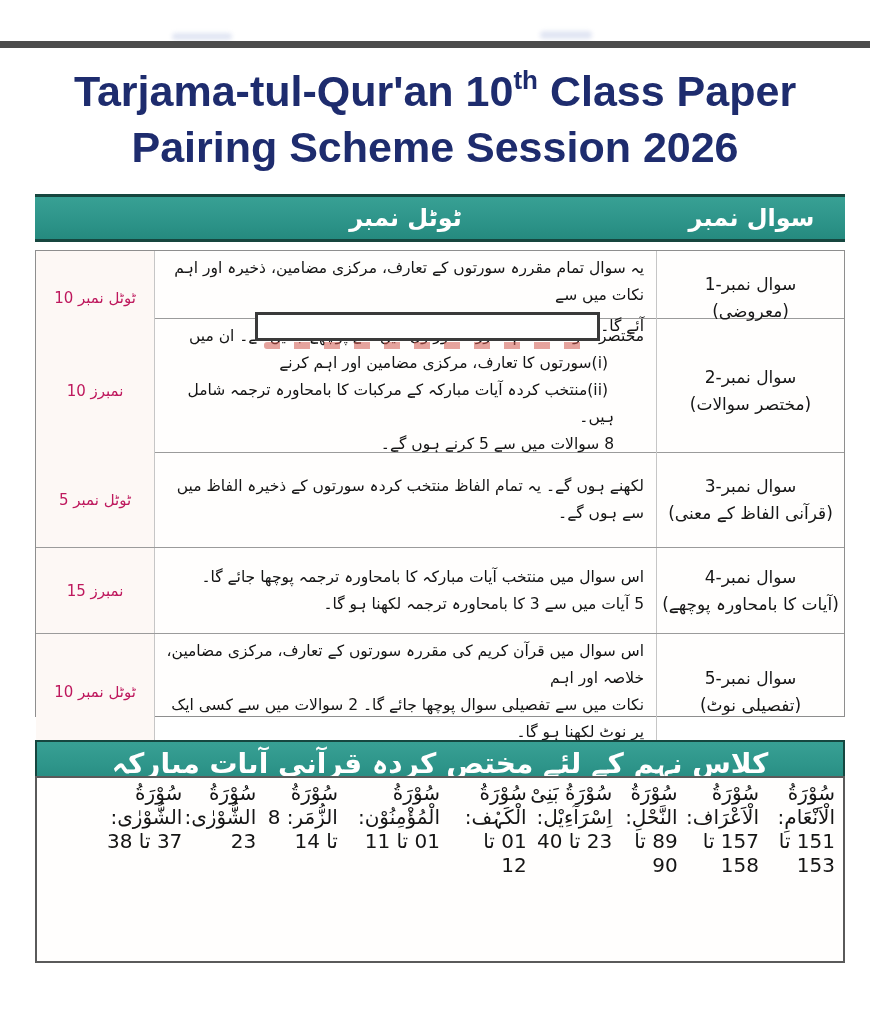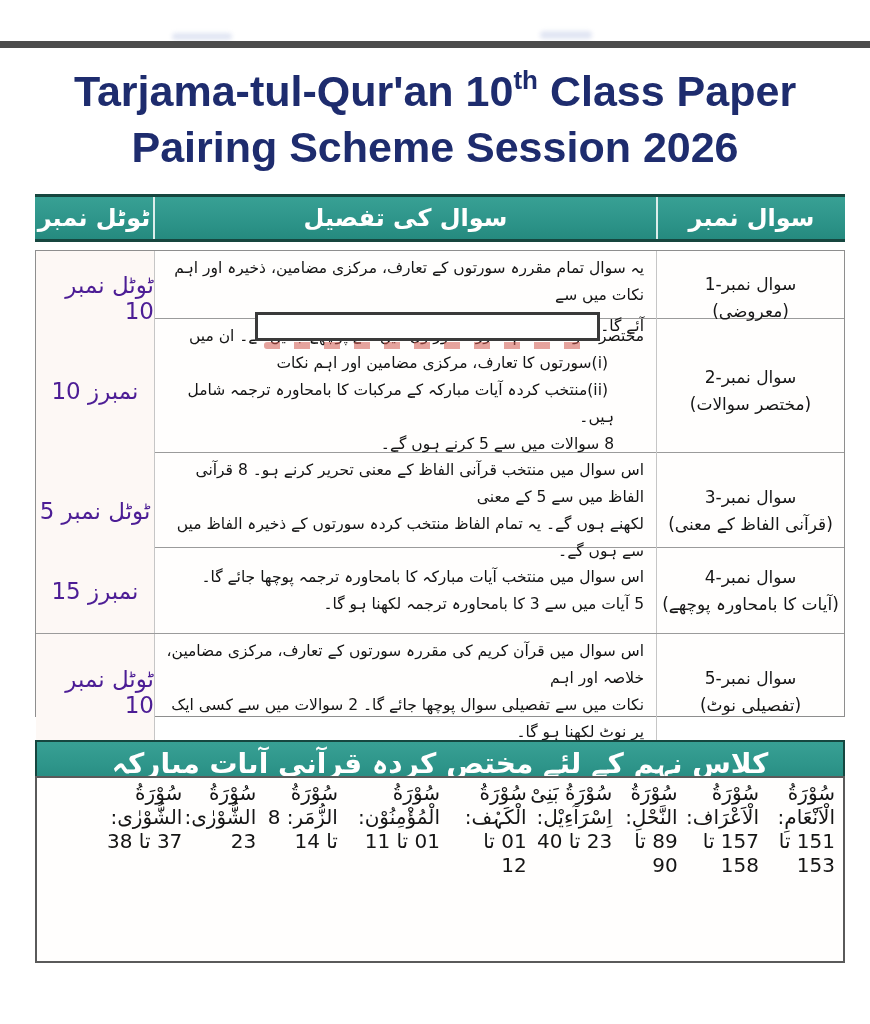--- a/index.html
+++ b/index.html
@@ -32,21 +32,21 @@
   .srow{display:grid;grid-template-columns:187px 1fr 118px;border-bottom:1px solid #9b9b9b;}
   .srow:last-child{border-bottom:none;}
   .r1{height:68px}.r2{height:134px}.r3{height:95px}.r4{height:86px}.r5{height:82px}
   .cell-q{display:flex;flex-direction:column;align-items:center;justify-content:center;
           text-align:center;font-size:17px;line-height:27px;padding:2px 4px;color:#161616;}
   .cell-d{border-left:1px solid #c6c6c6;border-right:1px solid #c6c6c6;
           display:flex;flex-direction:column;justify-content:center;
           text-align:right;font-size:15.5px;line-height:27px;
           padding:4px 12px 4px 10px;color:#141414;}
   .cell-m{display:flex;align-items:center;justify-content:center;
-          color:#4c1d95;font-size:23px;background:#fdf8f5;}
+          color:#be185d;font-size:15px;background:#fdf8f5;}
   .indent{padding-right:30px;}
   .roman{margin-inline-end:6px;}
   .boxline{display:flex;align-items:center;gap:0;margin-top:3px;}
   .redact-box{position:relative;width:345px;height:29px;background:#ffffff;
               border:3px solid #3a3a3a;flex:0 0 auto;}
   .red-peek{position:absolute;left:6px;bottom:-11px;height:7px;width:96%;
             background:repeating-linear-gradient(90deg,rgba(208,88,78,.55) 0 16px,transparent 16px 30px);
             border-radius:3px;}
 
   
@@ -69,21 +69,20 @@
 
   <div class="smudge" style="left:172px;top:33px;width:60px;height:7px;"></div>
   <div class="smudge" style="left:540px;top:31px;width:52px;height:8px;"></div>
   <div class="top-bar"></div>
 
   <h1 class="title"><span>Tarjama-tul-Qur'an 10</span><sup>th</sup><span> Class Paper</span><br>
   <span>Pairing Scheme Session 2026</span></h1>
 
   <div class="scheme-head urdu">
     <div class="hcell">سوال نمبر</div>
-    <div class="hcell mid">سوال کی تفصیل</div>
     <div class="hcell">ٹوٹل نمبر</div>
   </div>
 
   <div class="scheme-body urdu">
 
     <div class="srow r1">
       <div class="cell-q">
         <span>سوال نمبر-1</span>
         <span>(معروضی)</span>
       </div>
@@ -99,34 +98,33 @@
       <div class="cell-m">ٹوٹل نمبر 10</div>
     </div>
 
     <div class="srow r2">
       <div class="cell-q">
         <span>سوال نمبر-2</span>
         <span>(مختصر سوالات)</span>
       </div>
       <div class="cell-d">
         <div>مختصر سوالات تمام مقررہ سورتوں میں سے پوچھے جائیں گے۔ ان میں</div>
-        <div class="indent"><span class="roman" dir="ltr">(i)</span><span>سورتوں کا تعارف، مرکزی مضامین اور اہم نکات</span></div>
+        <div class="indent"><span class="roman" dir="ltr">(i)</span><span>سورتوں کا تعارف، مرکزی مضامین اور اہم کرنے</span></div>
         <div class="indent"><span class="roman" dir="ltr">(ii)</span><span>منتخب کردہ آیات مبارکہ کے مرکبات کا بامحاورہ ترجمہ شامل ہیں۔</span></div>
         <div class="indent">8 سوالات میں سے 5 کرنے ہوں گے۔</div>
       </div>
       <div class="cell-m">نمبرز 10</div>
     </div>
 
     <div class="srow r3">
       <div class="cell-q">
         <span>سوال نمبر-3</span>
         <span>(قرآنی الفاظ کے معنی)</span>
       </div>
       <div class="cell-d">
-        <div>اس سوال میں منتخب قرآنی الفاظ کے معنی تحریر کرنے ہو۔ 8 قرآنی الفاظ میں سے 5 کے معنی</div>
         <div>لکھنے ہوں گے۔ یہ تمام الفاظ منتخب کردہ سورتوں کے ذخیرہ الفاظ میں سے ہوں گے۔</div>
       </div>
       <div class="cell-m">ٹوٹل نمبر 5</div>
     </div>
 
     <div class="srow r4">
       <div class="cell-q">
         <span>سوال نمبر-4</span>
         <span>(آیات کا بامحاورہ پوچھے)</span>
       </div>

